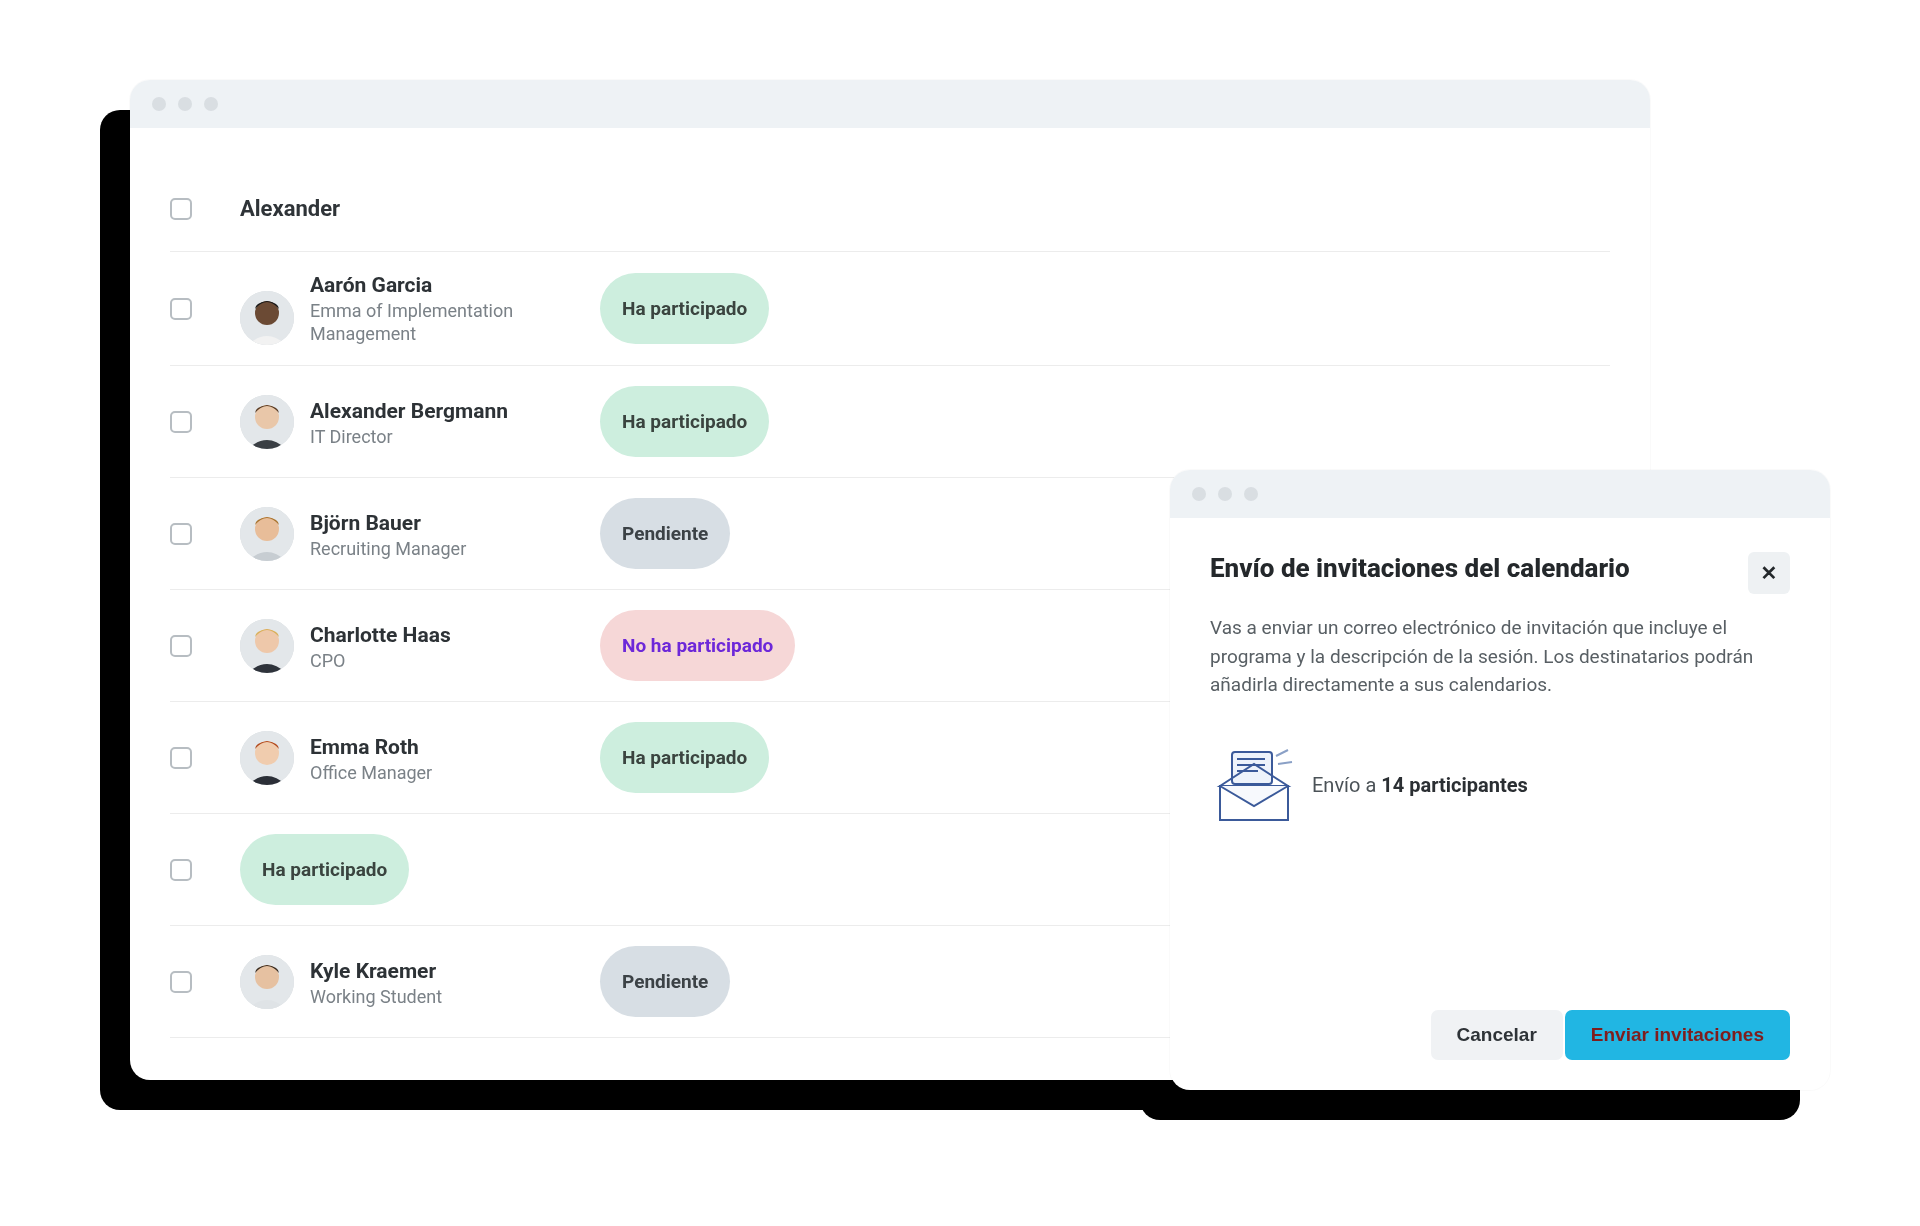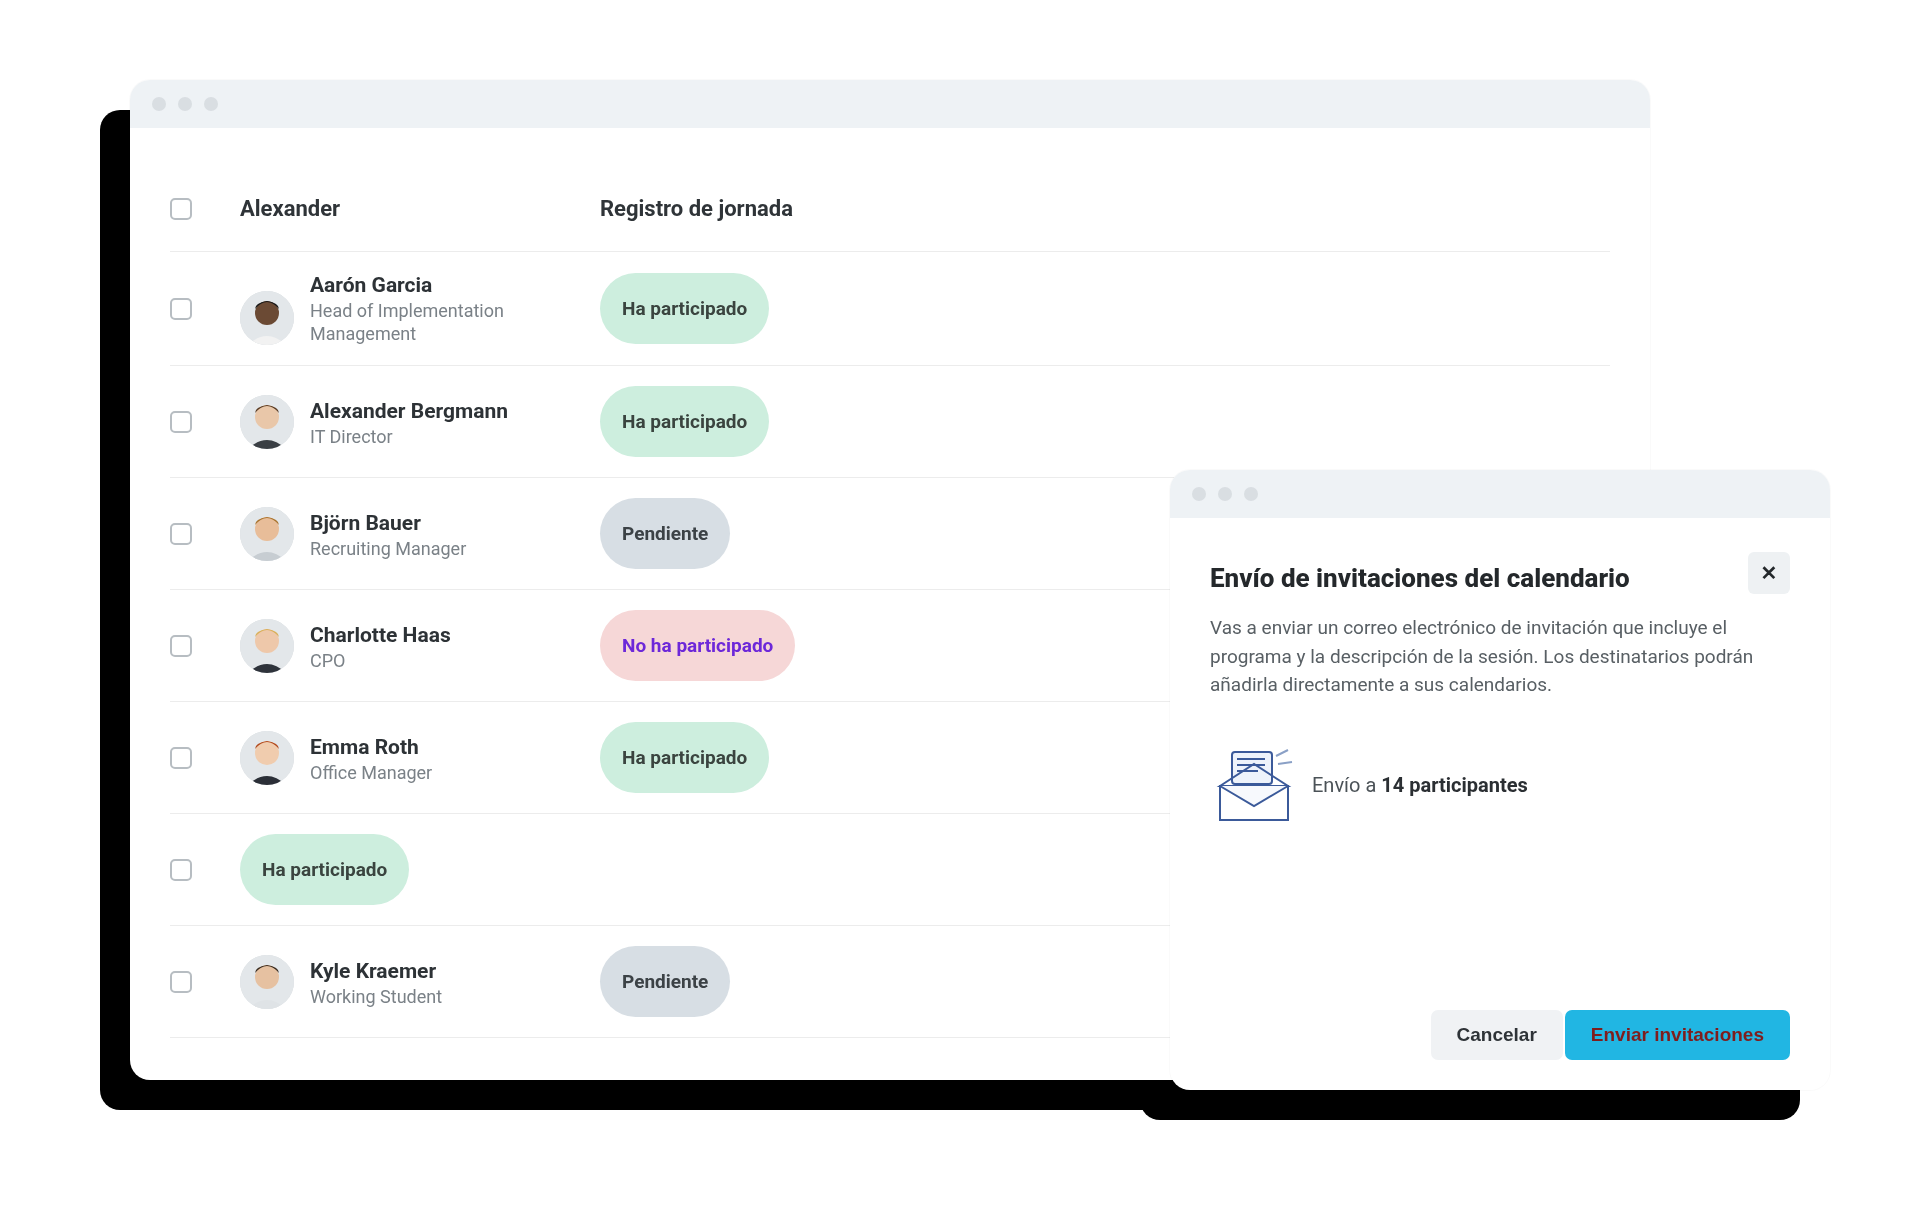--- a/index.html
+++ b/index.html
@@ -142,21 +142,21 @@
     box-shadow: 0 0 0 1px rgba(0,0,0,0.02);
   }
   .modal-body {
     padding: 34px 40px 30px 40px;
     display: flex;
     flex-direction: column;
     height: calc(100% - 48px);
   }
   .modal-head {
     display: flex;
-    align-items: flex-end;
+    align-items: flex-start;
     justify-content: space-between;
     gap: 20px;
   }
   .modal-title {
     font-size: 26px;
     font-weight: 800;
     color: #24282b;
     line-height: 1.25;
     max-width: 460px;
   }
@@ -228,42 +228,39 @@
       <div class="dot"></div>
     </div>
     <div class="table-area">
       <div class="table-header">
         <div class="col-check">
           <div class="checkbox"></div>
         </div>
         <div class="col-emp">
           <div class="th">Alexander</div>
         </div>
-        <div class="col-status">
-          <div class="th">Registro de jornada</div>
-        </div>
       </div>
       <div id="rows">
           <div class="row">
     <div class="col-check">
       <div class="checkbox"></div>
     </div>
     <div class="col-emp">
       <div class="emp">
         <div class="avatar">
                   <svg viewBox="0 0 54 54">
     <rect width="54" height="54" fill="#e3e7ea"></rect>
     <circle cx="27" cy="22" r="12" fill="#6b4a34"></circle>
     <path d="M15 18 Q27 4 39 18 Q39 12 27 10 Q15 12 15 18 Z" fill="#1a1a1a"></path>
     <path d="M6 56 Q27 34 48 56 Z" fill="#f2f2f2"></path>
   </svg>
                 </div>
         <div>
           <div class="emp-name">Aarón Garcia</div>
-          <div class="emp-role">Head of Implementation Management</div>
+          <div class="emp-role">Emma of Implementation Management</div>
         </div>
       </div>
     </div>
     <div class="col-status">
       <span class="badge badge-green">Ha participado</span>
     </div>
           </div>
           <div class="row">
     <div class="col-check">
       <div class="checkbox"></div>

